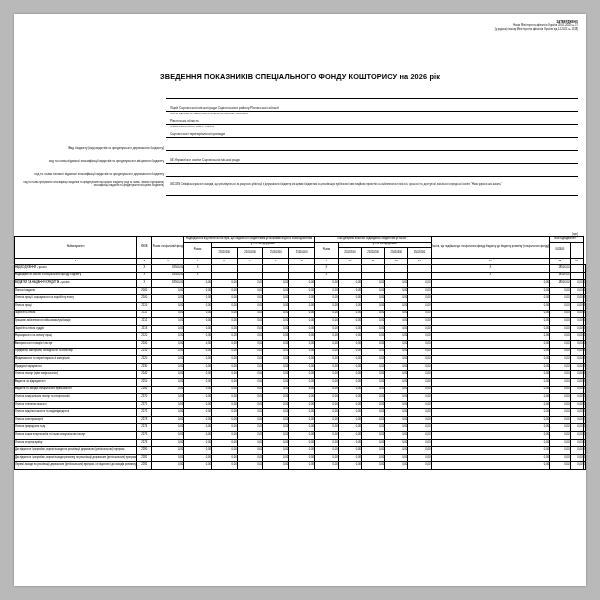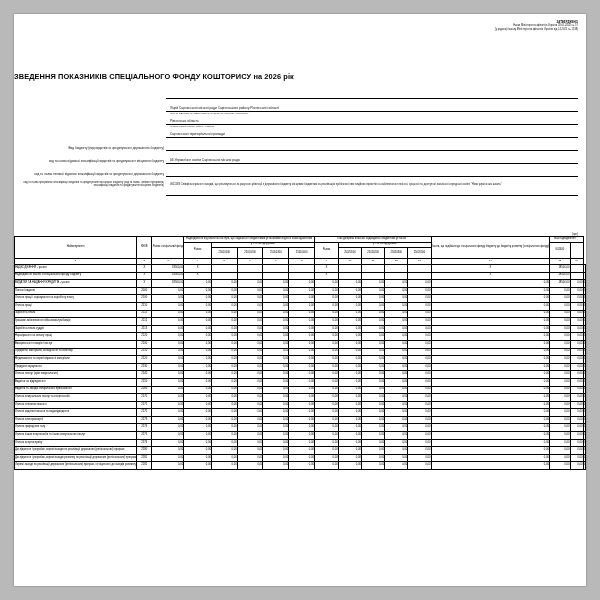--- a/index.html
+++ b/index.html
@@ -17,21 +17,21 @@
     box-shadow:0 0 2px rgba(0,0,0,.35);
     overflow:hidden;
   }
   .approve{
     position:absolute;right:8px;top:6px;width:200px;
     text-align:right;font-size:2.6px;line-height:1.45;color:#111;
   }
   .approve .b{font-weight:bold;font-size:2.8px;}
   .title{
     position:absolute;left:0;right:0;top:58px;
-    text-align:left;font-size:7.4px;font-weight:bold;color:#000;
+    text-align:center;font-size:7.4px;font-weight:bold;color:#000;
     letter-spacing:.1px;
   }
   .hdrblock{position:absolute;left:0;right:8px;top:76px;font-size:3.1px;color:#111;}
   .hrow{position:relative;height:13px;}
   .hlabel{
     position:absolute;left:0;width:150px;text-align:right;
     font-size:3.1px;color:#111;top:4px;
     white-space:nowrap;overflow:hidden;
   }
   .hline{

